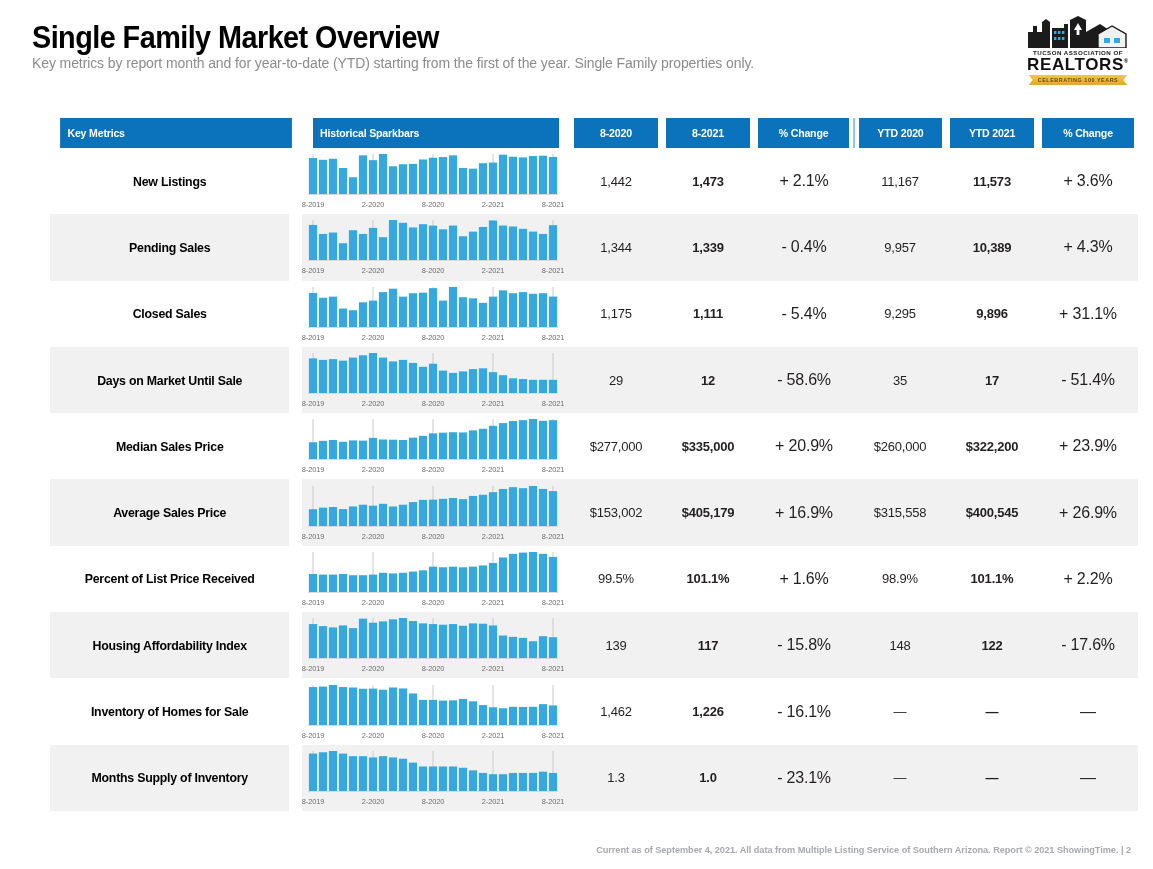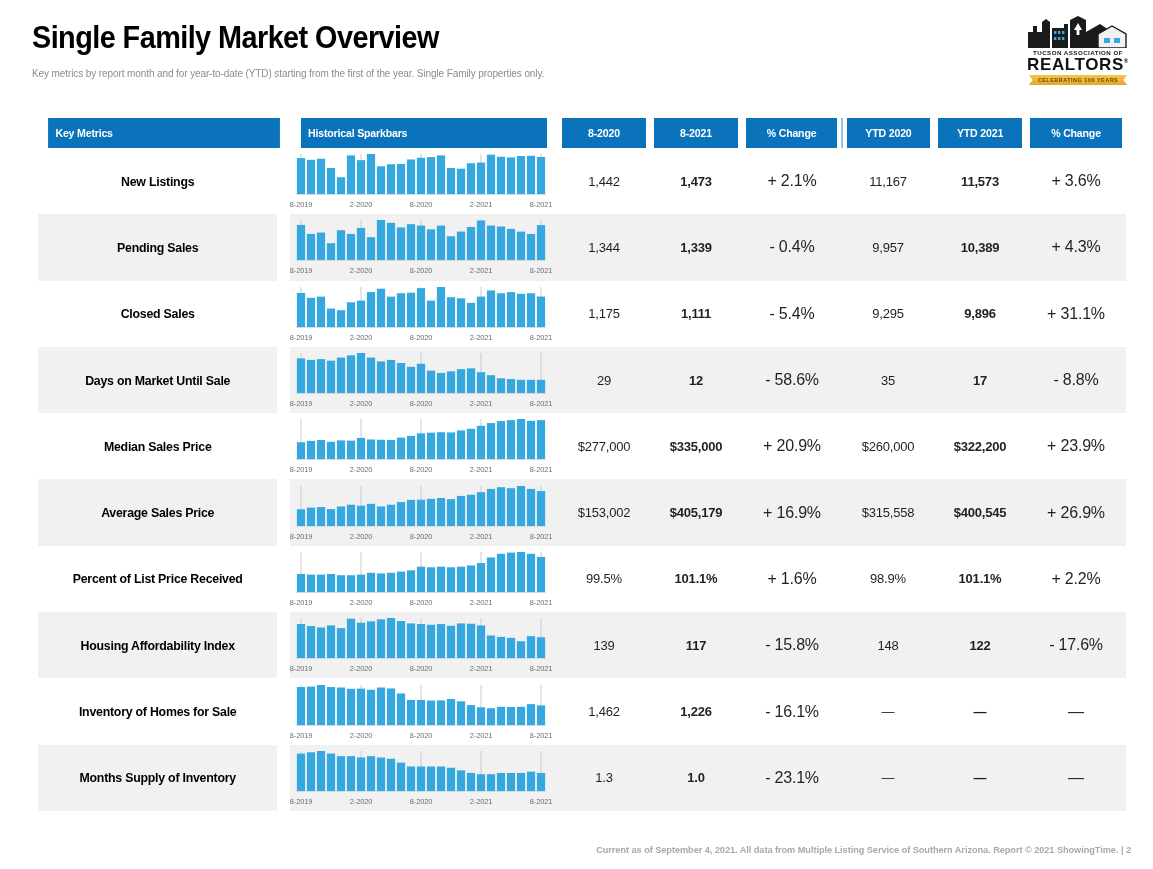--- a/index.html
+++ b/index.html
@@ -24,23 +24,23 @@
     font-size: 31px;
     font-weight: bold;
     letter-spacing: -0.6px;
     color: #000000;
     margin: 0;
     line-height: 1.05;
     transform: scaleX(0.93);
     transform-origin: left center;
   }
   .subtitle {
-    font-size: 10px;
+    font-size: 14px;
     color: #8a8c8e;
-    margin-top: 13px;
+    margin-top: 0;
     letter-spacing: -0.1px;
   }
 
   
   .logo {
     position: absolute;
     right: 20px; top: 14px;
     width: 110px; height: 78px;
     display: flex;
     flex-direction: column;
@@ -74,21 +74,21 @@
     font-weight: bold;
     letter-spacing: 0.55px;
     padding: 2px 9px;
     white-space: nowrap;
     clip-path: polygon(0 0, 100% 0, 96% 50%, 100% 100%, 0 100%, 4% 50%);
   }
 
   
   .report-table {
     position: absolute;
-    left: 38px; top: 118px;
+    left: 50px; top: 118px;
     width: 1080px;
     border-collapse: collapse;
     table-layout: fixed;
   }
   .report-table thead th {
     background: #0b72bc;
     color: #ffffff;
     font-size: 11.5px;
     font-weight: bold;
     height: 30px;
@@ -428,21 +428,21 @@
               <span style="left:74.00%">2-2021</span>
               <span style="left:98.00%">8-2021</span>
             </div>
       </div>
     </td>
     <td class="val">29</td>
     <td class="val bold">12</td>
     <td class="val pct">- 58.6%</td>
     <td class="val sep-left">35</td>
     <td class="val bold">17</td>
-    <td class="val pct">- 8.8%</td>
+    <td class="val pct">- 51.4%</td>
   </tr>
       <tr>
     <td class="metric-name">Median Sales Price</td>
     <td class="spark-cell">
       <div class="spark-wrap">
         <svg class="spark-svg" viewBox="0 0 250 46" preserveAspectRatio="none">
               <line x1="5.0" y1="2" x2="5.0" y2="42" stroke="#c9cacc" stroke-width="1"></line>
               <line x1="65.0" y1="2" x2="65.0" y2="42" stroke="#c9cacc" stroke-width="1"></line>
               <line x1="125.0" y1="2" x2="125.0" y2="42" stroke="#c9cacc" stroke-width="1"></line>
               <line x1="185.0" y1="2" x2="185.0" y2="42" stroke="#c9cacc" stroke-width="1"></line>

